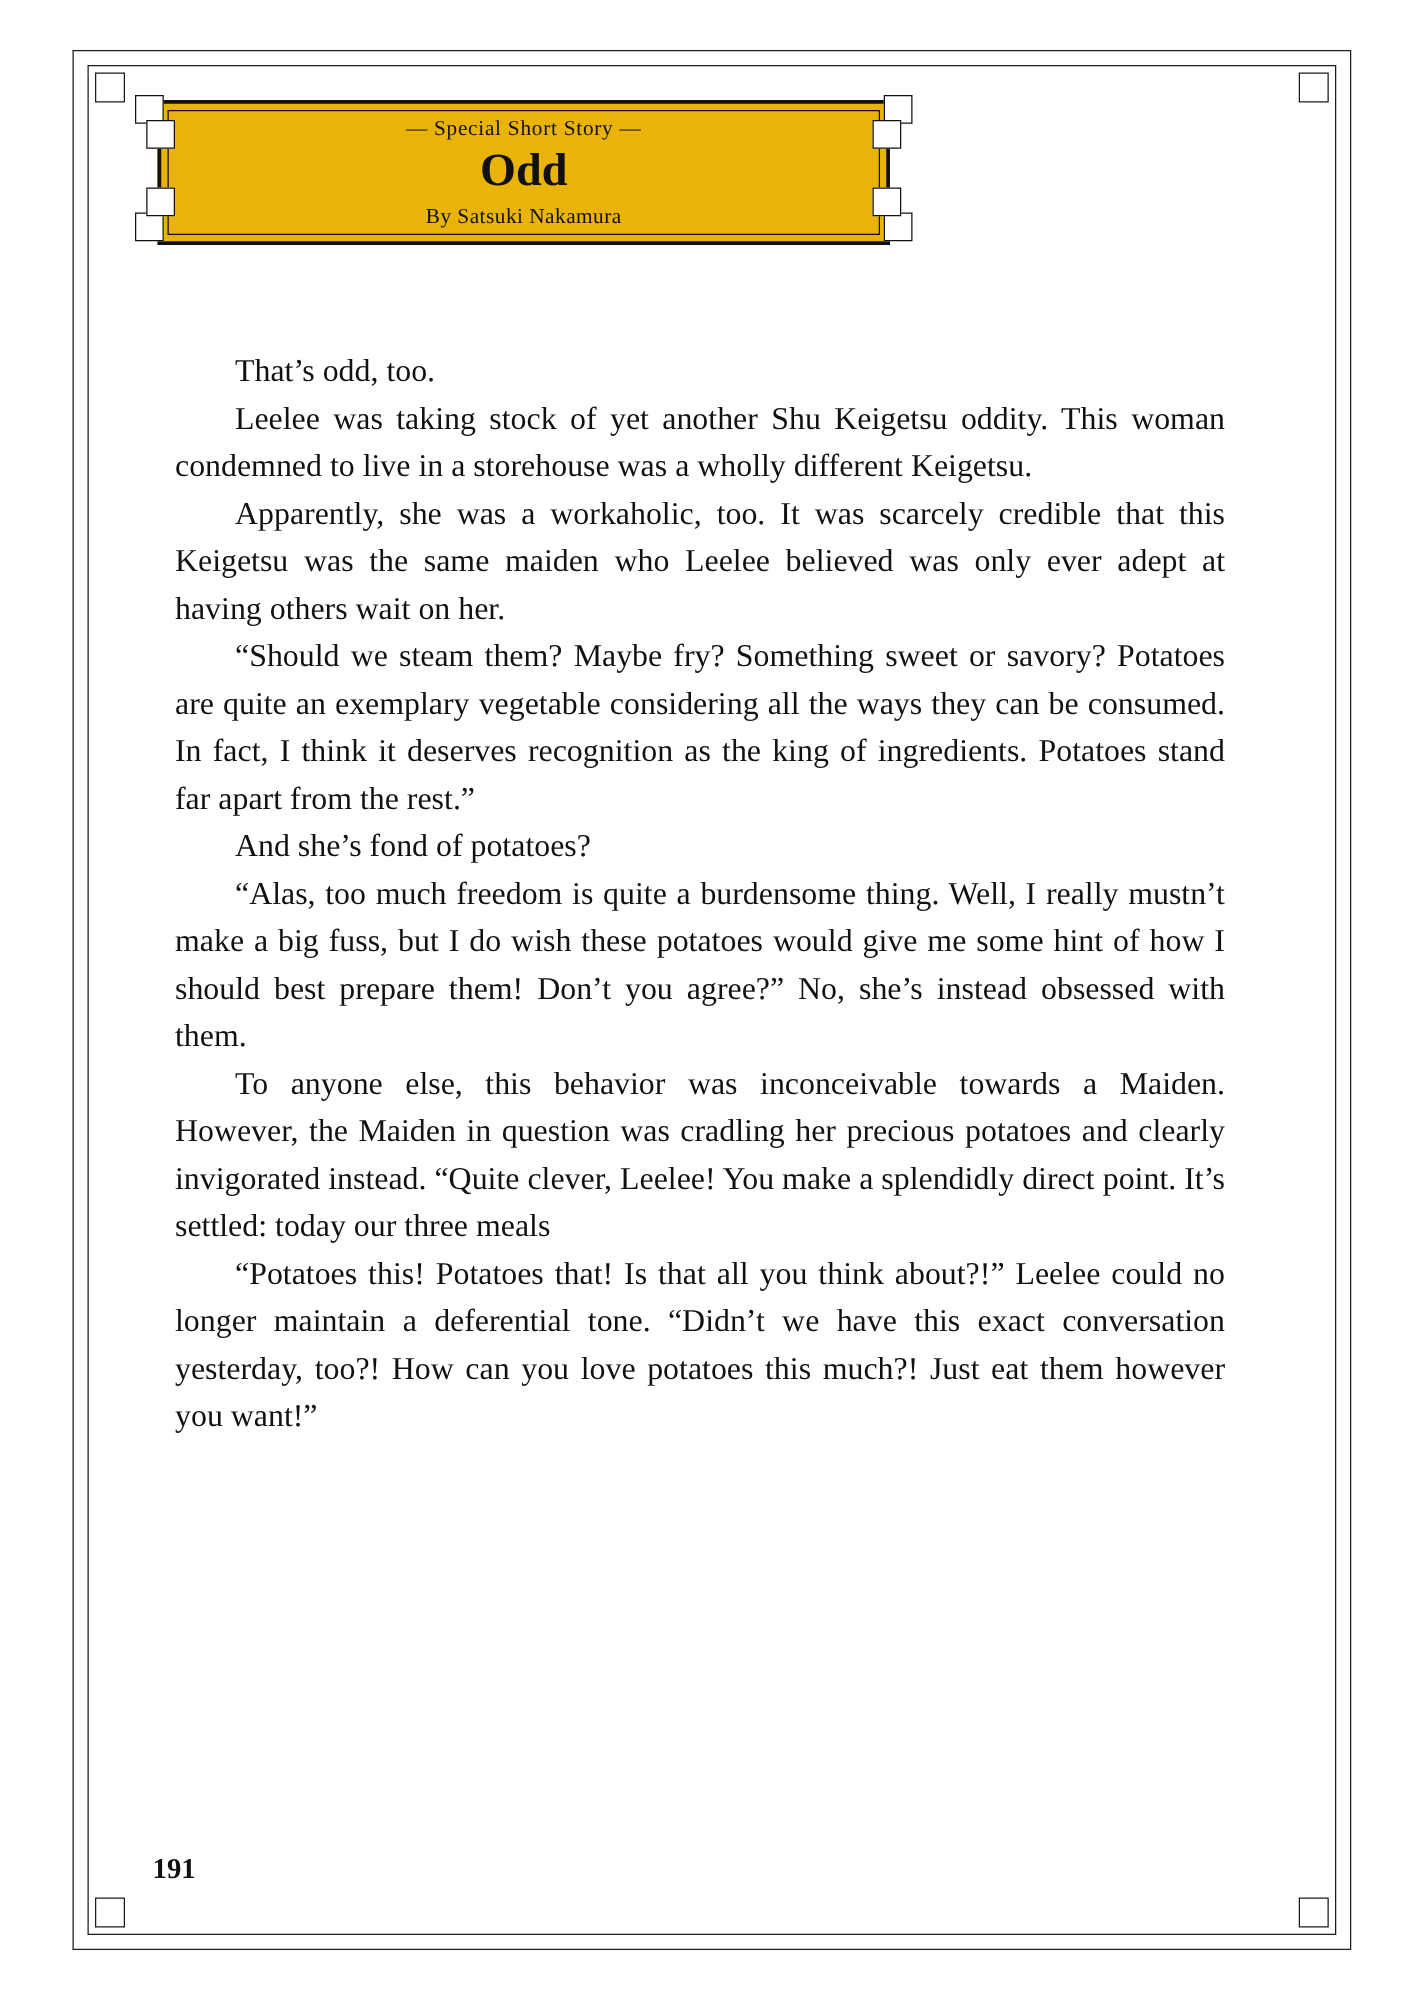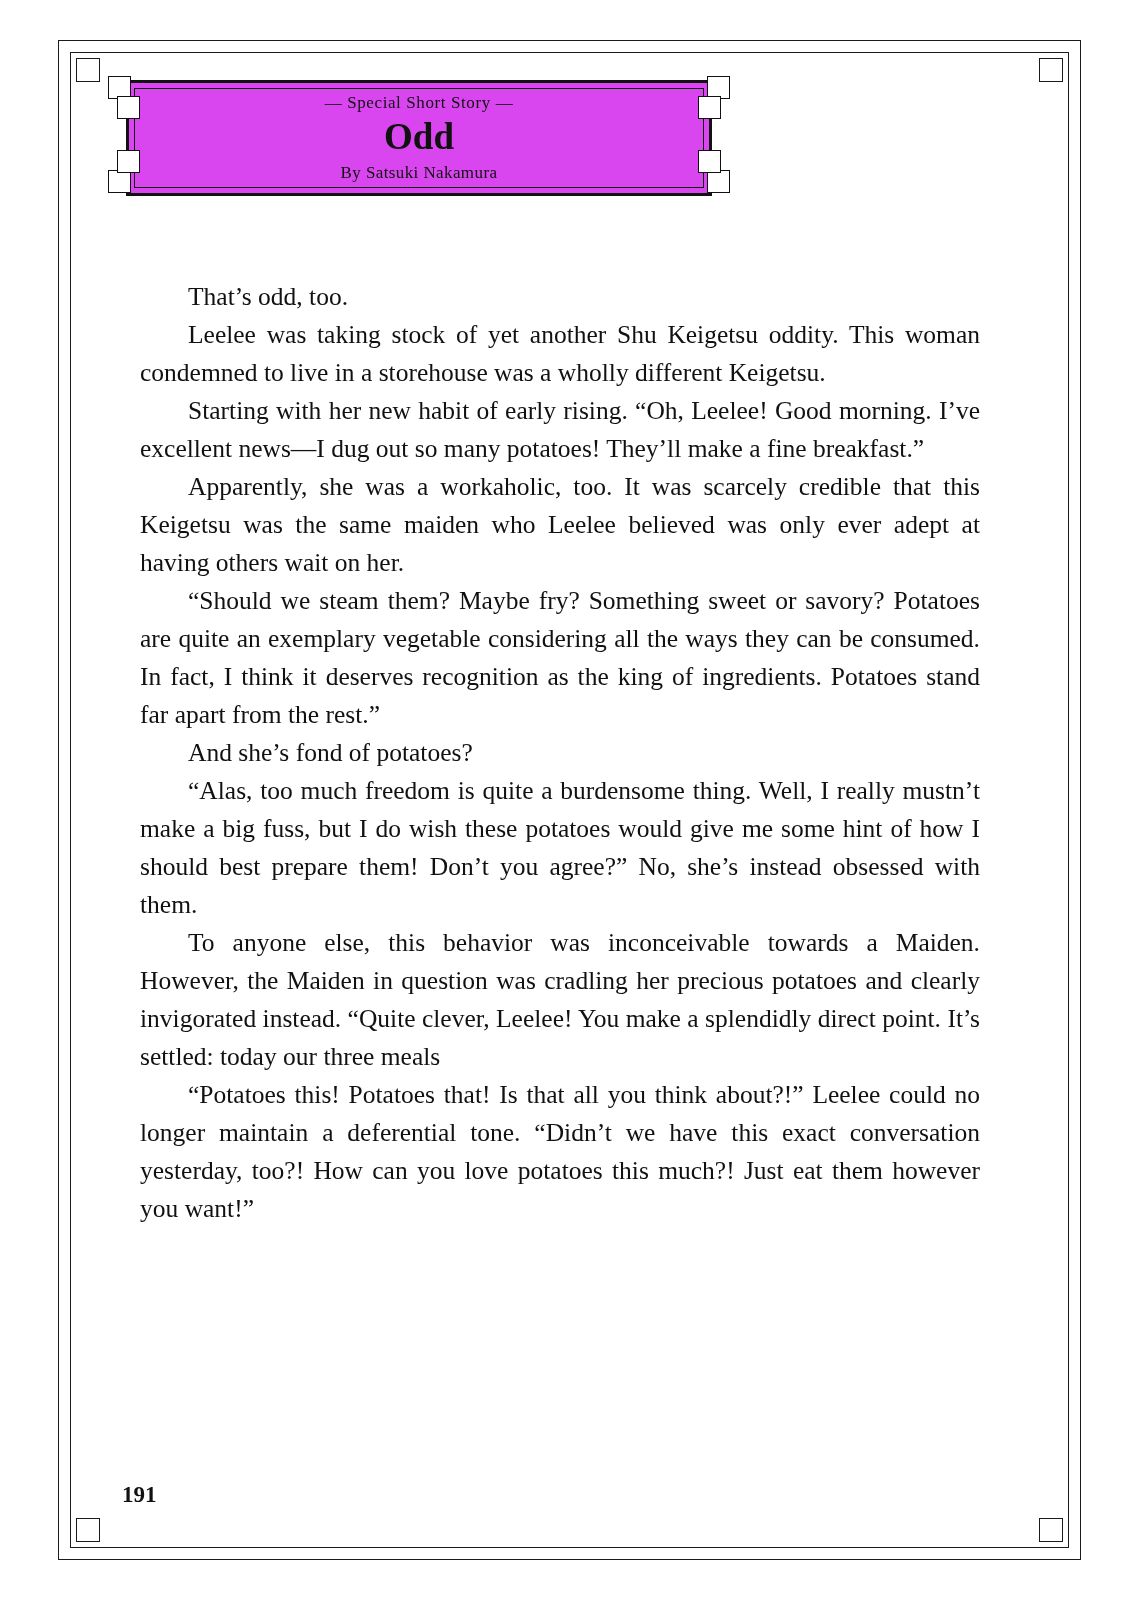--- a/index.html
+++ b/index.html
@@ -54,21 +54,21 @@
     width: 622px;
     height: 140px;
   }
   .title-plaque {
     position: absolute;
     left: 18px;
     top: 10px;
     right: 18px;
     bottom: 14px;
     border: 3px solid #111111;
-    background: #d946ef;
+    background: #eab308;
     display: flex;
     flex-direction: column;
     align-items: center;
     justify-content: center;
   }
   .title-plaque-inner {
     position: absolute;
     left: 5px; top: 5px; right: 5px; bottom: 5px;
     border: 1px solid #111111;
     pointer-events: none;
@@ -163,21 +163,20 @@
     <div class="title-plaque-inner"></div>
     <div class="kicker">— Special Short Story —</div>
     <div class="story-title">Odd</div>
     <div class="byline">By Satsuki Nakamura</div>
   </div>
 </div>
 
 <div class="body-text">
     <p><span class="it">That’s odd, too.</span></p>
     <p><span>Leelee was taking stock of yet another Shu Keigetsu oddity. This woman condemned to live in a storehouse was a wholly different Keigetsu.</span></p>
-    <p><span>Starting with her new habit of early rising. “Oh, Leelee! Good morning. I’ve excellent news—I dug out so many potatoes! They’ll make a fine breakfast.”</span></p>
     <p><span class="it">Apparently, she was a workaholic, too.</span><span> It was scarcely credible that this Keigetsu was the same maiden who Leelee believed was only ever adept at having others wait on her.</span></p>
     <p><span>“Should we steam them? Maybe fry? Something sweet or savory? Potatoes are quite an exemplary vegetable considering all the ways they can be consumed. In fact, I think it deserves recognition as the king of ingredients. Potatoes stand far apart from the rest.”</span></p>
     <p><span class="it">And she’s fond of potatoes?</span></p>
     <p><span>“Alas, too much freedom is quite a burdensome thing. Well, I really mustn’t make a big fuss, but I do wish these potatoes would give me some hint of how I should best prepare them! Don’t you agree?” </span><span class="it">No, she’s instead obsessed with them.</span></p>
     <p><span>To anyone else, this behavior was inconceivable towards a Maiden. However, the Maiden in question was cradling her precious potatoes and clearly invigorated instead. “Quite clever, Leelee! You make a splendidly direct point. It’s settled: today our three meals</span></p>
     <p><span>“Potatoes this! Potatoes that! Is that all you think about?!” Leelee could no longer maintain a deferential tone. “Didn’t we have this exact conversation yesterday, too?! How can you love potatoes this much?! Just eat them however you want!”</span></p>
   </div>
 
 <div class="folio">191</div>
 

